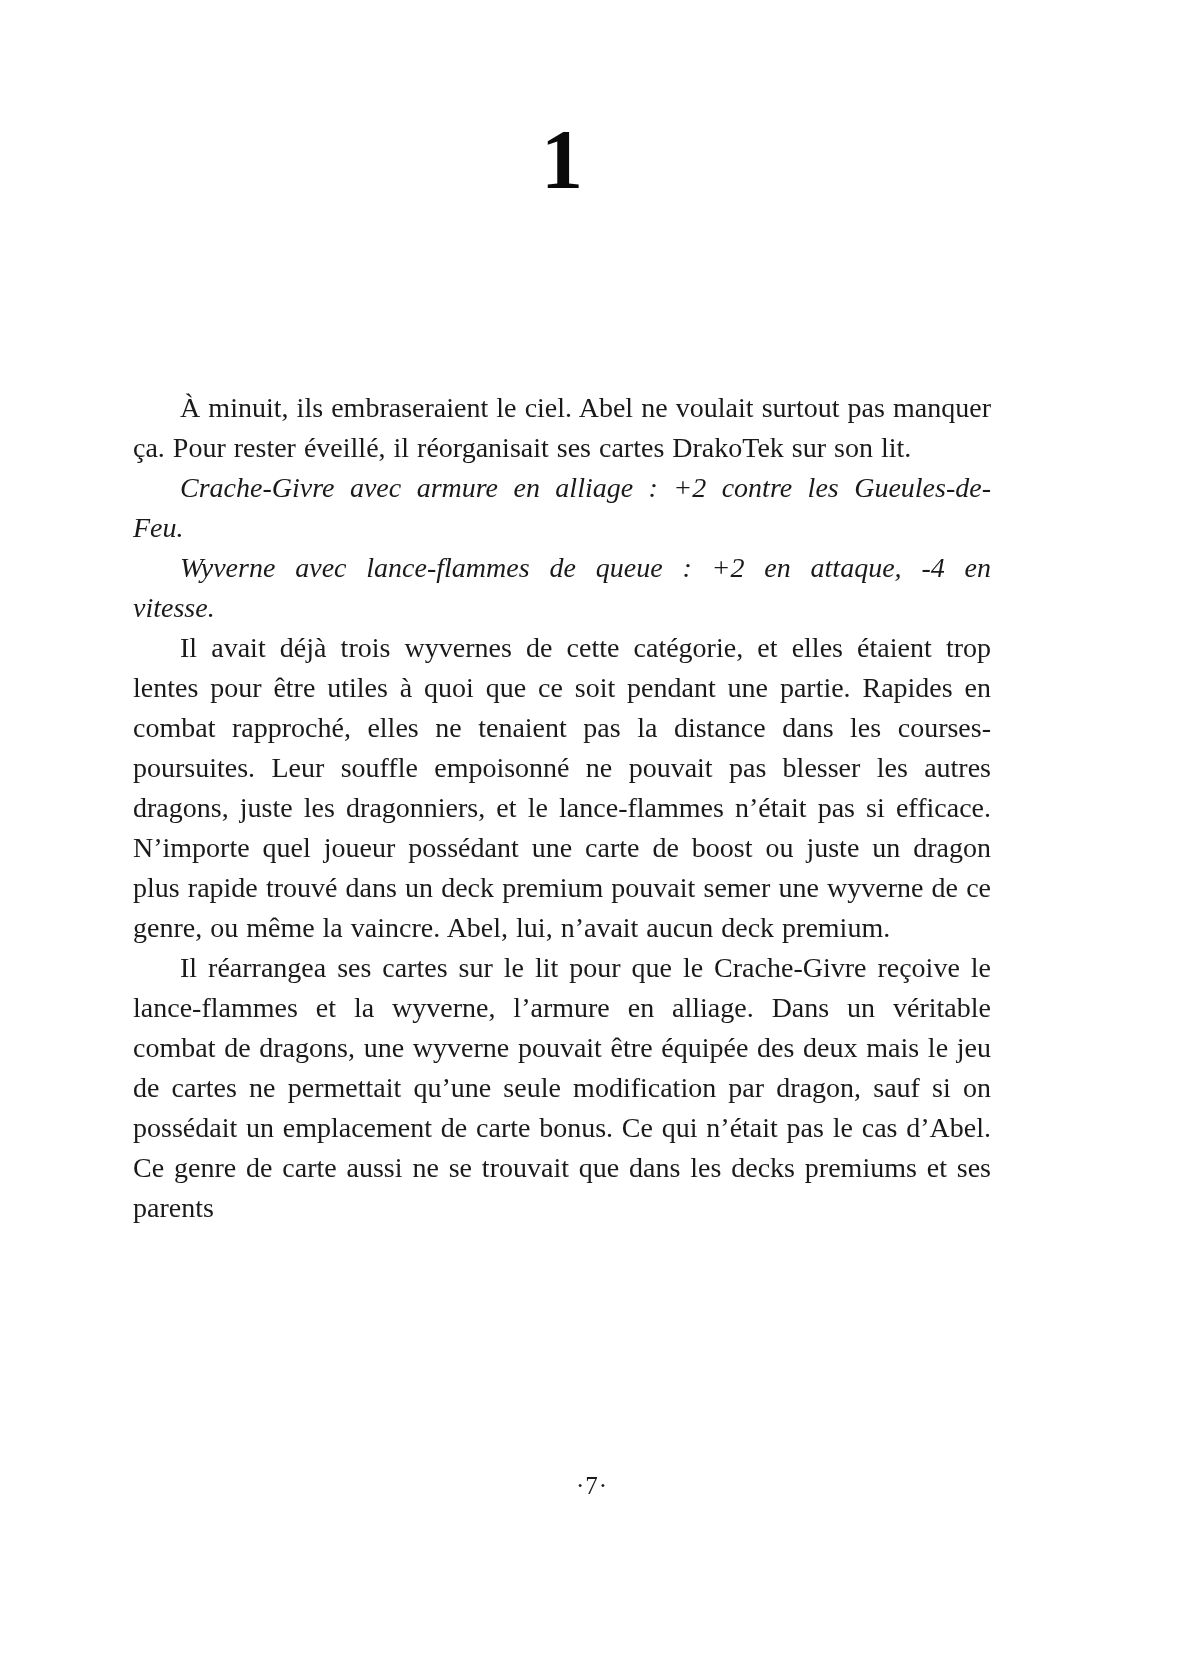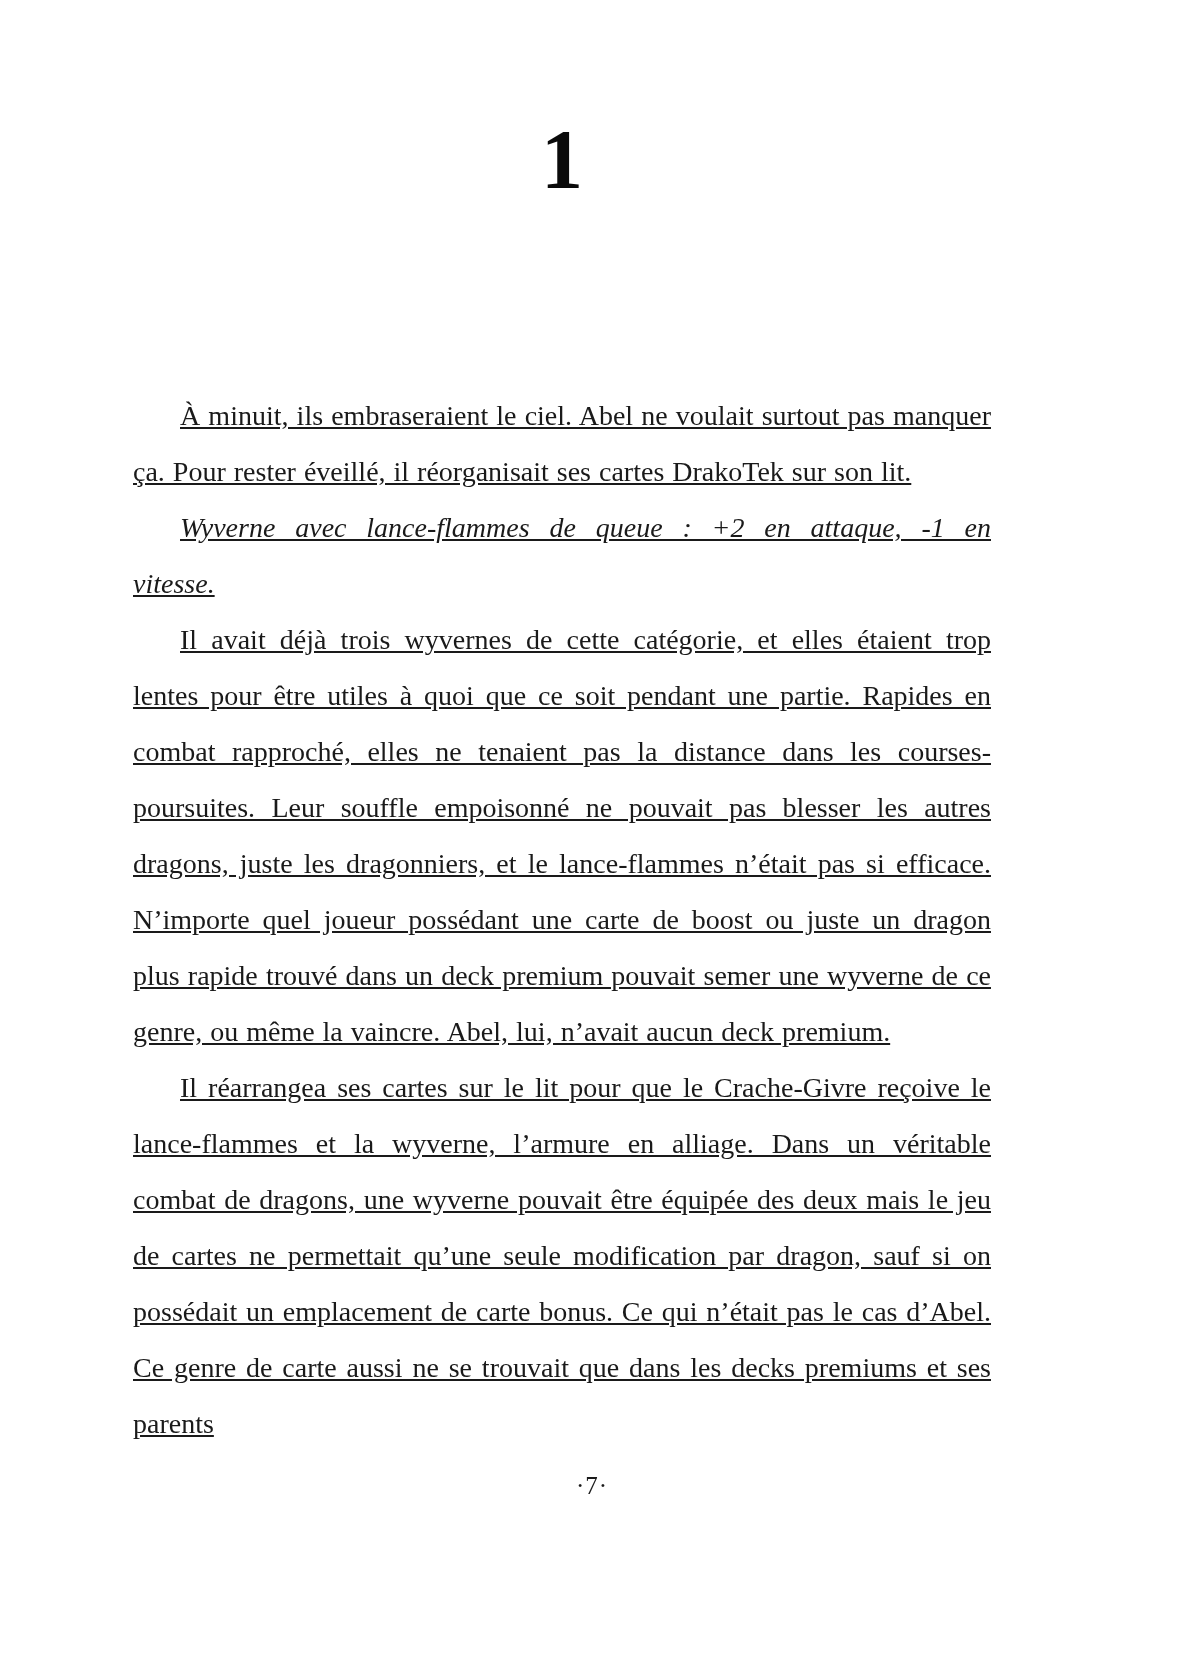--- a/index.html
+++ b/index.html
@@ -30,26 +30,25 @@
   }
   .text-block {
     position: absolute;
     top: 388px;
     left: 133px;
     width: 858px;
   }
   .text-block p {
     margin: 0;
     font-size: 28px;
-    line-height: 56px;
+    line-height: 40px;
     text-align: justify;
     text-indent: 47px;
     color: #1a1a1a;
     word-spacing: 1px;
-    text-decoration: underline;
   }
   .text-block p.italic {
     font-style: italic;
     word-spacing: 4px;
   }
   .page-number {
     position: absolute;
     left: 0;
     width: 1184px;
     top: 1472px;
@@ -60,19 +59,20 @@
   }
 </style>
 </head>
 <body>
 
 <div class="page">
   <h1 class="chapter-number">1</h1>
 
   <div class="text-block">
       <p class="">À minuit, ils embraseraient le ciel. Abel ne voulait surtout pas manquer ça. Pour rester éveillé, il réorganisait ses cartes DrakoTek sur son lit.</p>
-      <p class="italic">Wyverne avec lance-flammes de queue : +2 en attaque, -1 en vitesse.</p>
+      <p class="italic">Crache-Givre avec armure en alliage : +2 contre les Gueules-de-Feu.</p>
+      <p class="italic">Wyverne avec lance-flammes de queue : +2 en attaque, -4 en vitesse.</p>
       <p class="">Il avait déjà trois wyvernes de cette catégorie, et elles étaient trop lentes pour être utiles à quoi que ce soit pendant une partie. Rapides en combat rapproché, elles ne tenaient pas la distance dans les courses-poursuites. Leur souffle empoisonné ne pouvait pas blesser les autres dragons, juste les dragonniers, et le lance-flammes n’était pas si efficace. N’importe quel joueur possédant une carte de boost ou juste un dragon plus rapide trouvé dans un deck premium pouvait semer une wyverne de ce genre, ou même la vaincre. Abel, lui, n’avait aucun deck premium.</p>
       <p class="">Il réarrangea ses cartes sur le lit pour que le Crache-Givre reçoive le lance-flammes et la wyverne, l’armure en alliage. Dans un véritable combat de dragons, une wyverne pouvait être équi­pée des deux mais le jeu de cartes ne permettait qu’une seule modification par dragon, sauf si on possédait un emplacement de carte bonus. Ce qui n’était pas le cas d’Abel. Ce genre de carte aussi ne se trouvait que dans les decks premiums et ses parents</p>
     </div>
 
   <div class="page-number">·7·</div>
 </div>
 
 </body></html>

